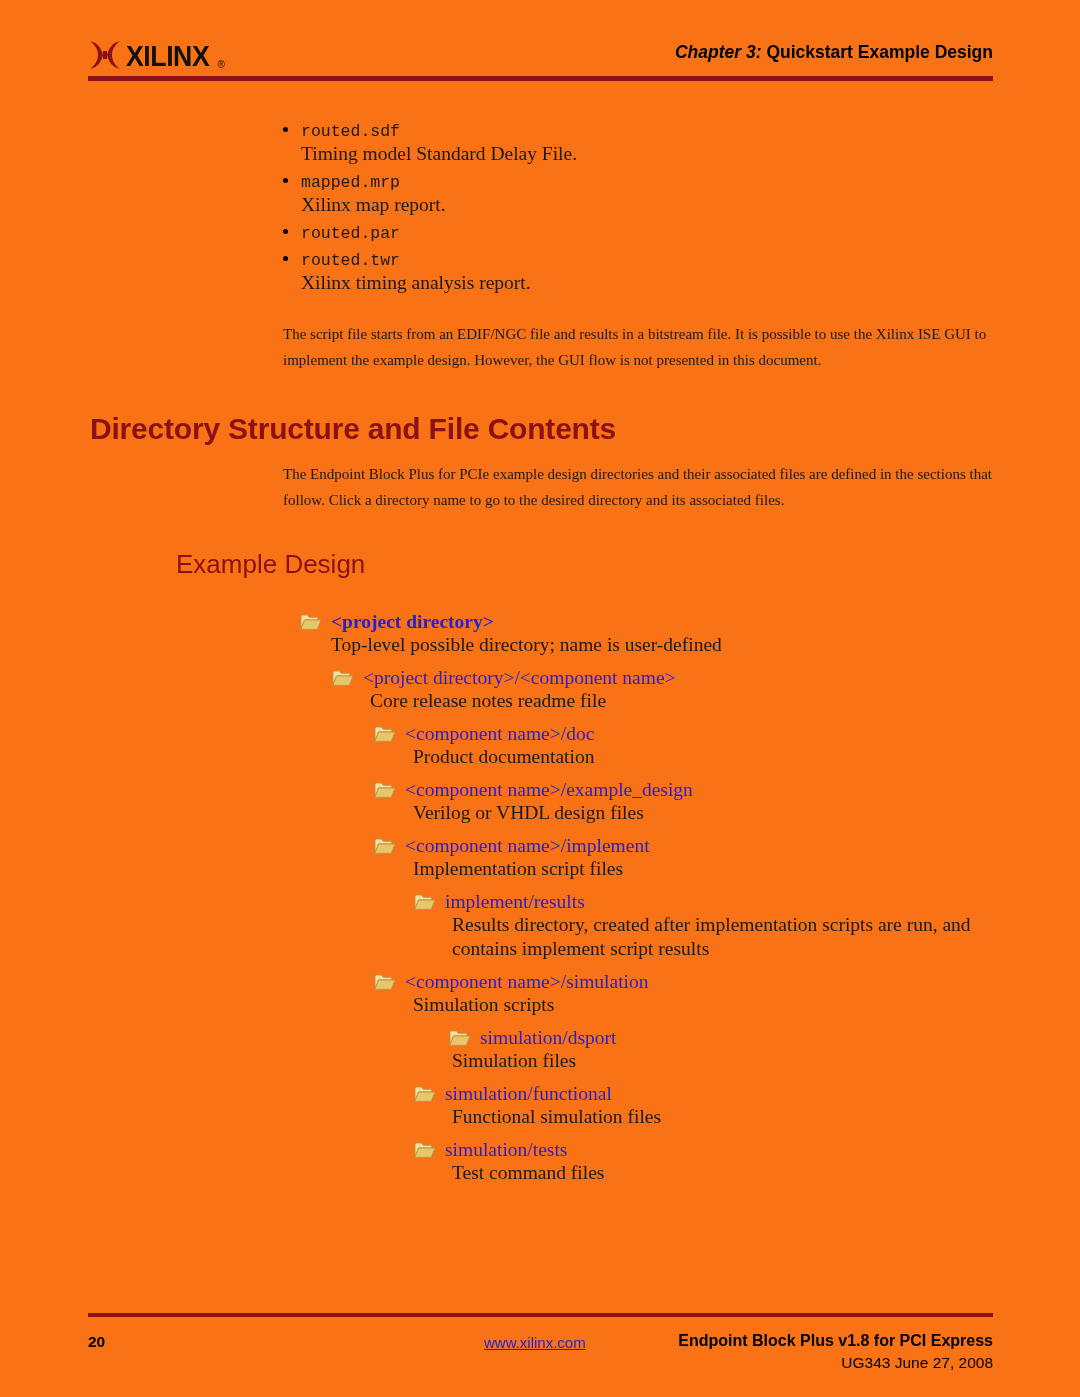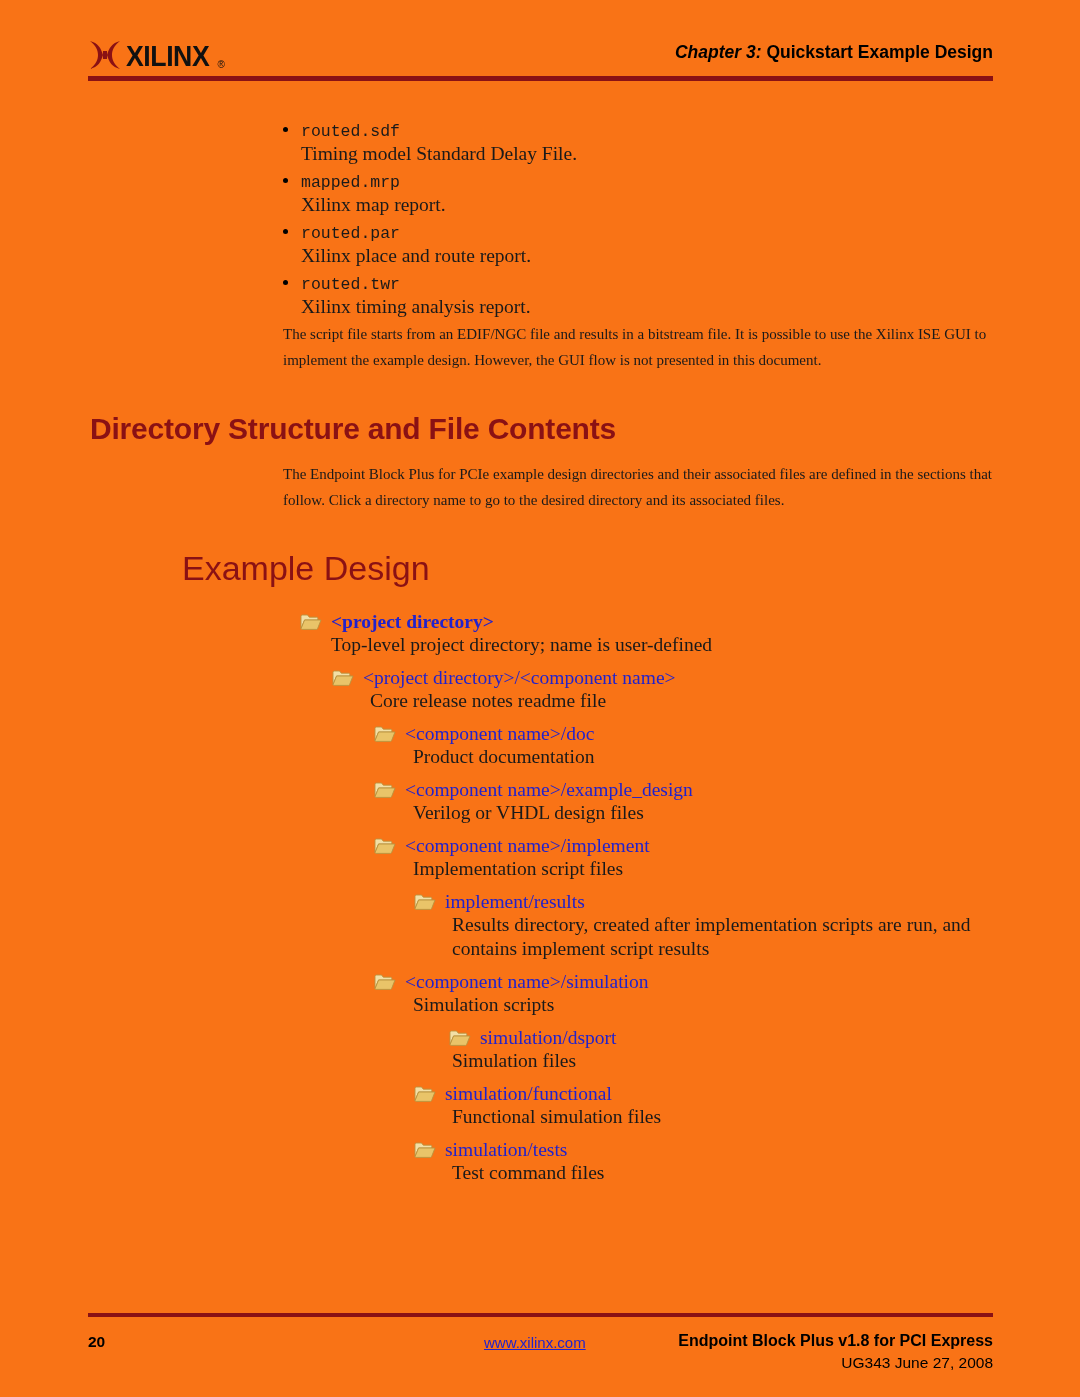--- a/index.html
+++ b/index.html
@@ -132,25 +132,25 @@
     left: 90px;
     top: 412px;
     font-family: "Liberation Sans", sans-serif;
     font-weight: bold;
     font-size: 30px;
     color: #8a1114;
     letter-spacing: -0.2px;
   }
   .h2 {
     position: absolute;
-    left: 182px;
+    left: 176px;
     top: 549px;
     font-family: "Liberation Sans", sans-serif;
     font-weight: normal;
-    font-size: 34px;
+    font-size: 26px;
     color: #8a1114;
   }
 
   
   .tree {
     position: absolute;
     left: 0px;
     top: 610px;
     width: 1080px;
   }
@@ -282,21 +282,20 @@
       <span class="fdesc">Timing model Standard Delay File.</span>
     </div>
     <div class="bullet-item">
       <span class="dot"></span>
       <span class="fname">mapped.mrp</span>
       <span class="fdesc">Xilinx map report.</span>
     </div>
     <div class="bullet-item">
       <span class="dot"></span>
       <span class="fname">routed.par</span>
-      <span class="fdesc">Xilinx place and route report.</span>
     </div>
     <div class="bullet-item">
       <span class="dot"></span>
       <span class="fname">routed.twr</span>
       <span class="fdesc">Xilinx timing analysis report.</span>
     </div>
   </div>
 
   <div class="para" style="left:283px; top:322px; width:710px;">The script file starts from an EDIF/NGC file and results in a bitstream file. It is possible to use the Xilinx ISE GUI to implement the example design. However, the GUI flow is not presented in this document.</div>
 
@@ -308,21 +307,21 @@
 
   <div class="tree" id="tree-root">
       <div class="tree-node" style="margin-bottom: 9px;">
         <div class="tree-row" style="margin-left: 300px;">
           <span class="folder-icon"><svg width="22" height="18" viewBox="0 0 22 18" xmlns="http://www.w3.org/2000/svg">
               <path d="M1 3.5 A1.5 1.5 0 0 1 2.5 2 H7.5 L9.3 4.2 H16.5 A1.3 1.3 0 0 1 17.8 5.5 V7 H4.6 L1 15.5 Z" fill="#f2dfa6" stroke="#b9933e" stroke-width="0.9" stroke-linejoin="round"></path>
               <path d="M4.6 7 H21 L17.6 15.6 A1.2 1.2 0 0 1 16.5 16.4 H2.2 A1.2 1.2 0 0 1 1.1 15.5 Z" fill="#e9c469" stroke="#b9933e" stroke-width="0.9" stroke-linejoin="round"></path>
             </svg></span>
           <span class="tree-label bold">&lt;project directory&gt;</span>
         </div>
-        <div class="tree-desc" style="margin-left: 331px; max-width: 659px;">Top-level project directory; name is user-defined</div>
+        <div class="tree-desc" style="margin-left: 331px; max-width: 659px;">Top-level possible directory; name is user-defined</div>
       </div>
       <div class="tree-node" style="margin-bottom: 9px;">
         <div class="tree-row" style="margin-left: 332px;">
           <span class="folder-icon"><svg width="22" height="18" viewBox="0 0 22 18" xmlns="http://www.w3.org/2000/svg">
               <path d="M1 3.5 A1.5 1.5 0 0 1 2.5 2 H7.5 L9.3 4.2 H16.5 A1.3 1.3 0 0 1 17.8 5.5 V7 H4.6 L1 15.5 Z" fill="#f2dfa6" stroke="#b9933e" stroke-width="0.9" stroke-linejoin="round"></path>
               <path d="M4.6 7 H21 L17.6 15.6 A1.2 1.2 0 0 1 16.5 16.4 H2.2 A1.2 1.2 0 0 1 1.1 15.5 Z" fill="#e9c469" stroke="#b9933e" stroke-width="0.9" stroke-linejoin="round"></path>
             </svg></span>
           <span class="tree-label">&lt;project directory&gt;/&lt;component name&gt;</span>
         </div>
         <div class="tree-desc" style="margin-left: 370px; max-width: 620px;">Core release notes readme file</div>

